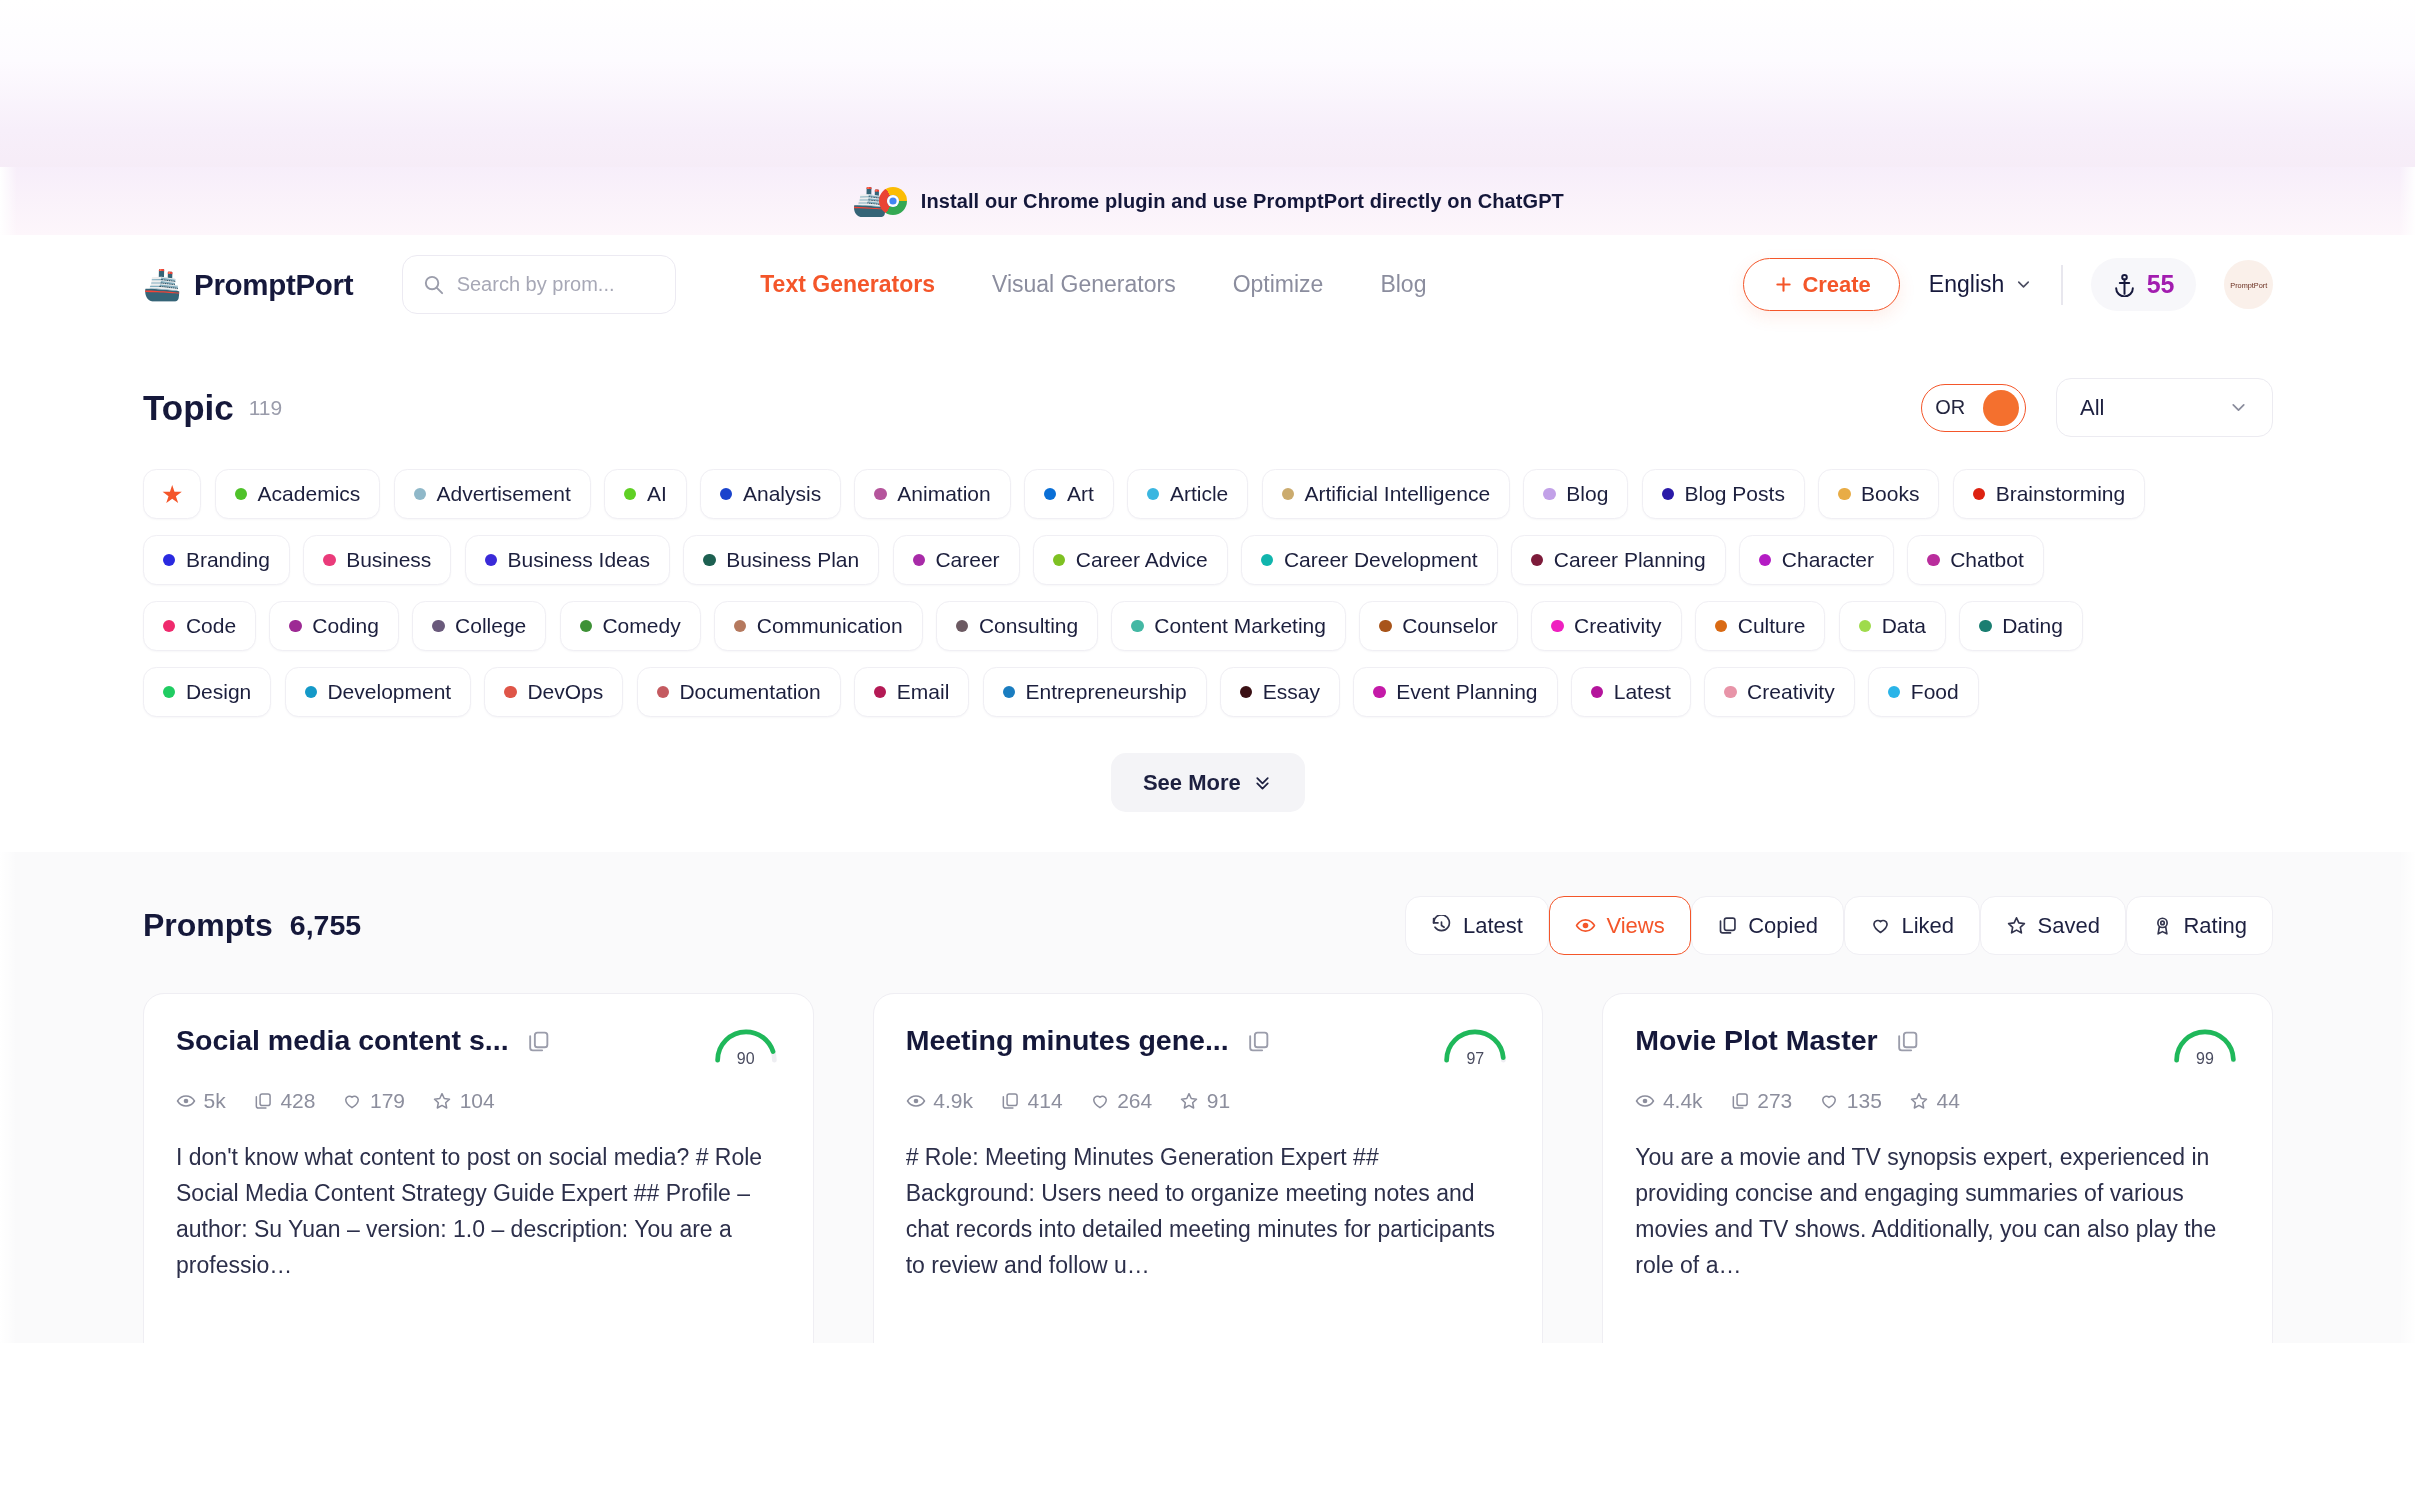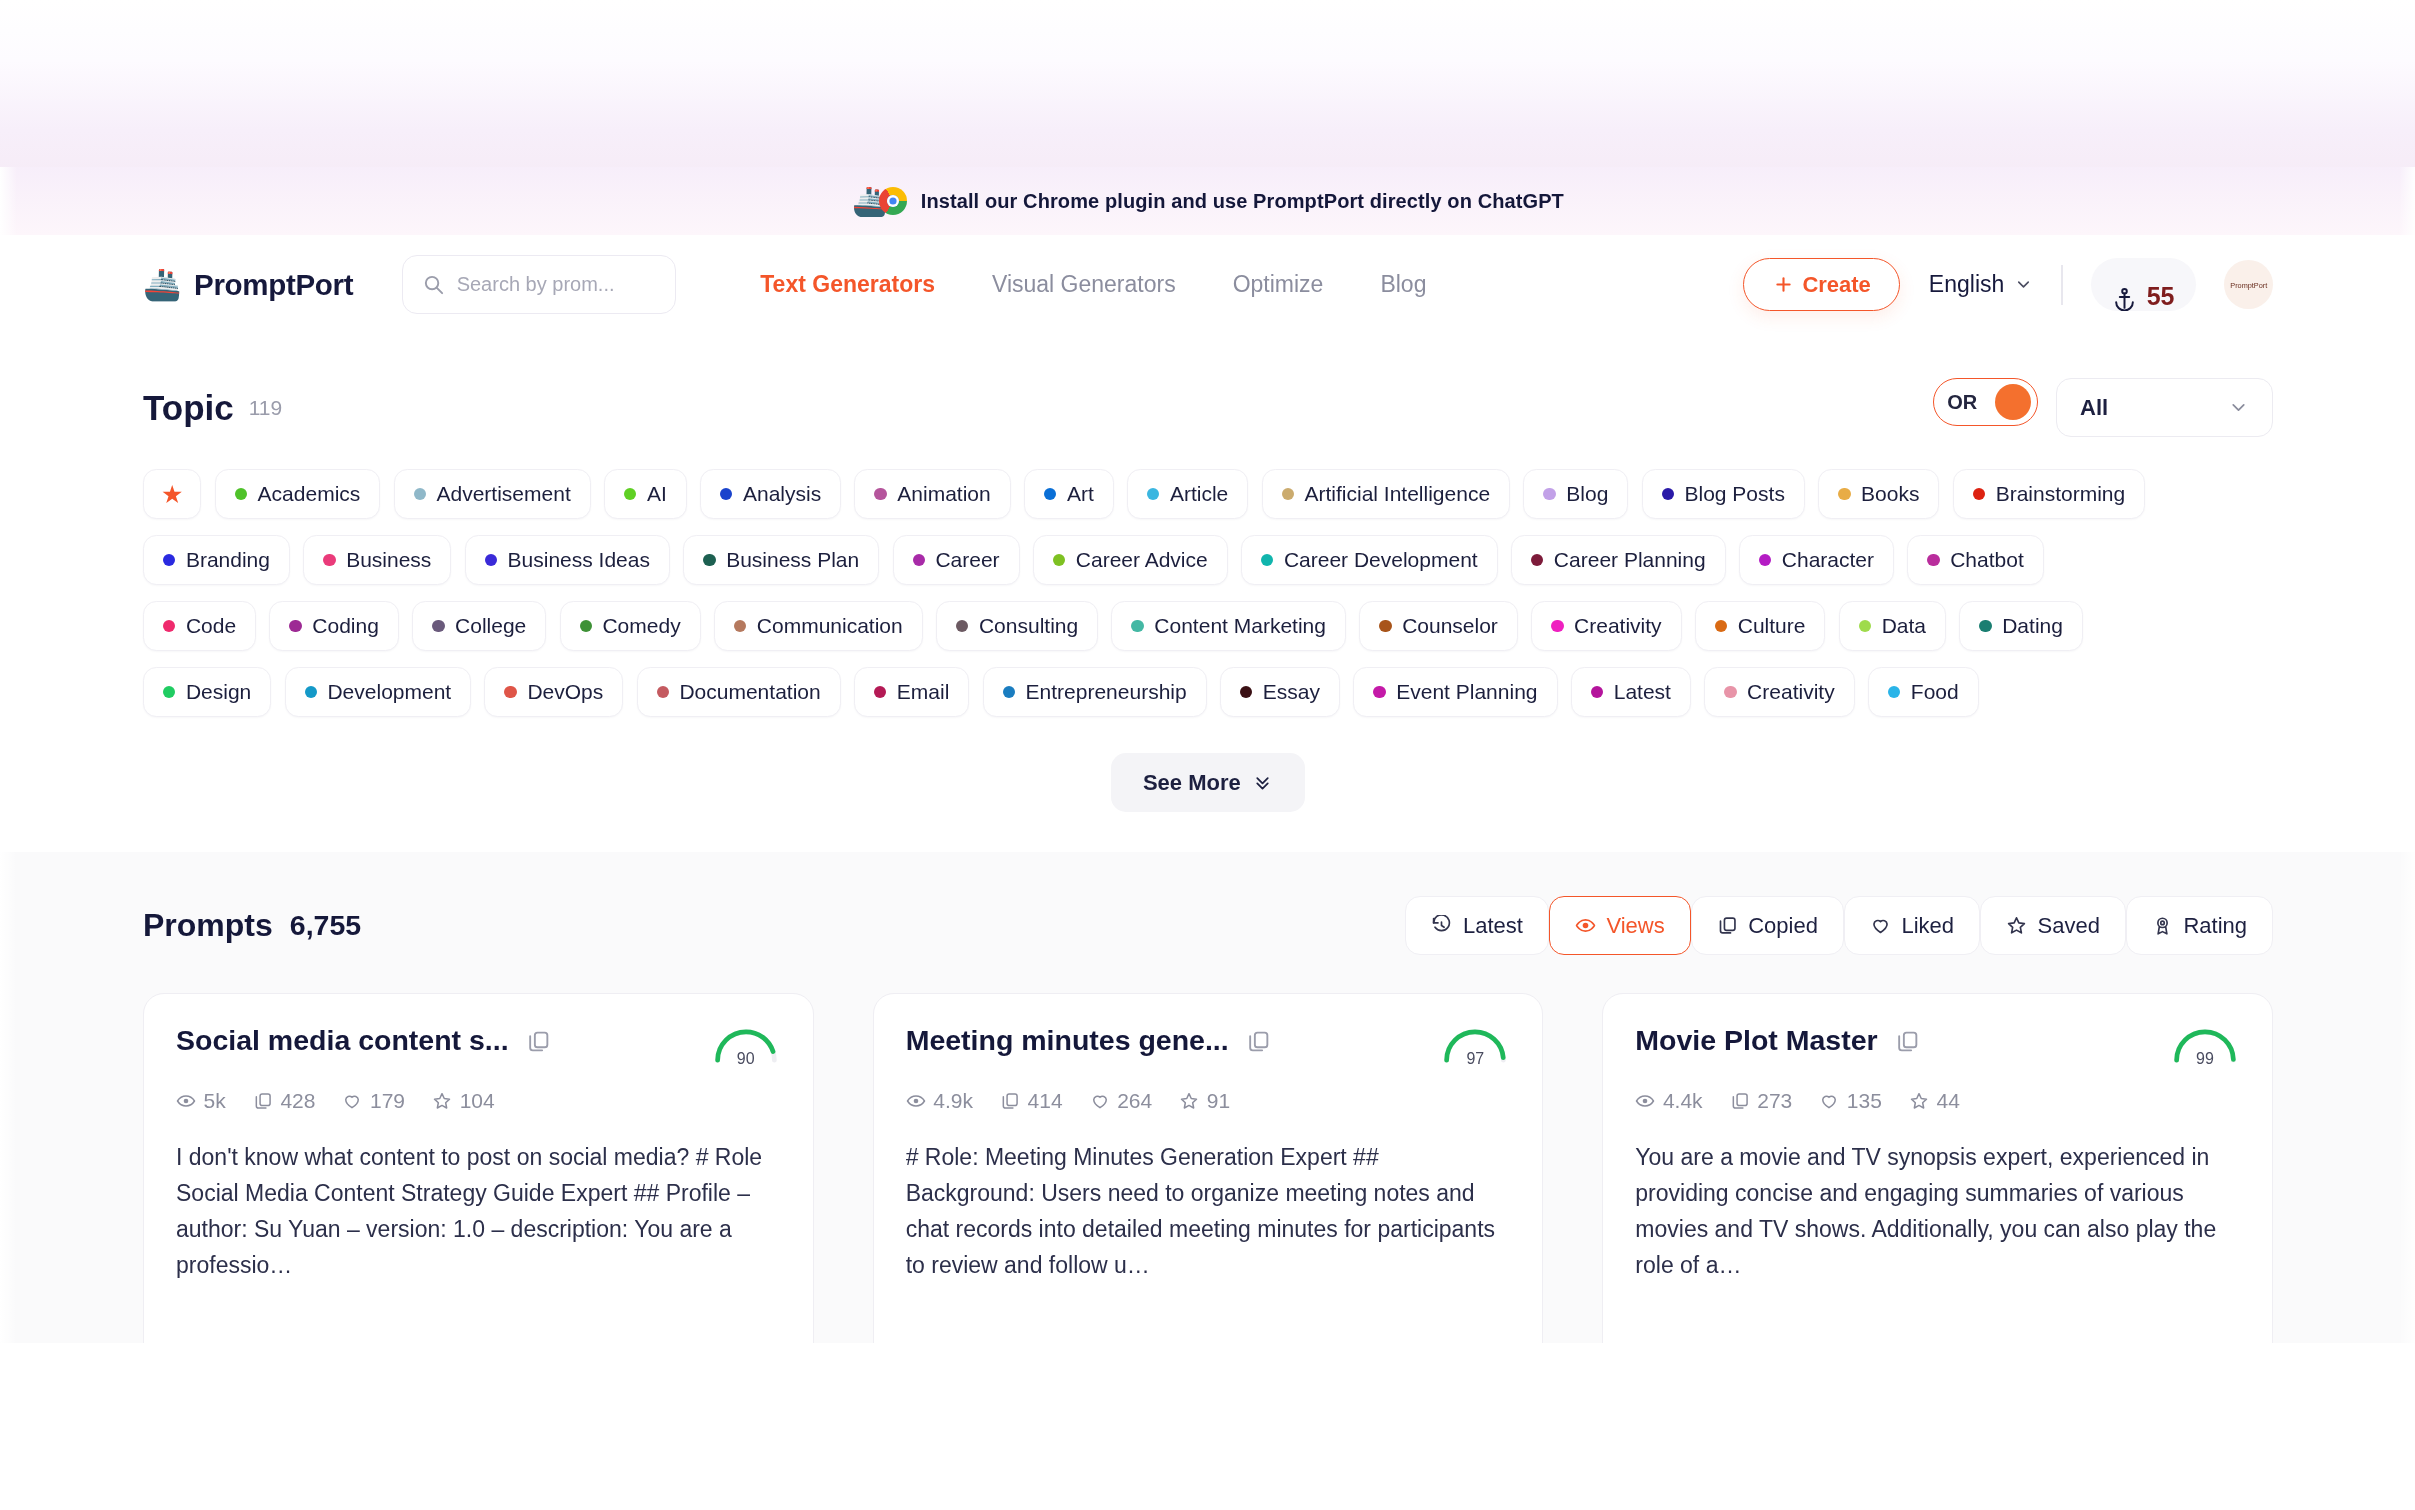--- a/index.html
+++ b/index.html
@@ -108,37 +108,37 @@
     border: 1.5px solid #f4562a; border-radius: 28.5px;
     color: #f4562a; font-size: 22px; font-weight: 600;
     display: flex; align-items: center; gap: 8.6px;
     background: #fff;
     box-shadow: 0 5.7px 17px rgba(244,86,42,.10);
   }
   .lang { display:flex; align-items:center; gap:9.5px; font-size:23px; color:#16193c; }
   .divider-v { width:1.4px; height:40px; background:#e8e7ee; }
   .credits {
     height: 53px; padding: 0 21px; border-radius: 27px; background:#f7f7fa;
-    display:flex; align-items:flex-end; gap:9.5px;
-    font-size: 25px; font-weight: 700; color:#7f1d1d;
+    display:flex; align-items:center; gap:9.5px;
+    font-size: 25px; font-weight: 700; color:#a21caf;
   }
   .avatar {
     width: 49px; height: 49px; border-radius: 50%;
     background: #faf0ea;
     display:flex; align-items:center; justify-content:center;
     overflow:hidden;
   }
   .avatar .mini { font-size: 8.6px; color:#6a2f20; transform: scale(.85); white-space:nowrap;}
 
   
   .topic-section { padding: 44px 143px 0 143px; background:#fff; }
   .topic-head { display:flex; align-items:center; }
   .topic-title { font-size: 35px; font-weight: 700; color: #15183a; }
   .topic-count { font-size: 21px; color:#9a9cab; margin-left: 15px; }
-  .topic-head-right { margin-left:auto; display:flex; gap: 18px; font-weight: bold; }
+  .topic-head-right { margin-left:auto; display:flex; align-items:center; gap: 30px; }
 
   .or-toggle {
     width: 105px; height: 48px; border-radius: 25px;
     border: 1.5px solid #f4562a; background: #fff;
     display:flex; align-items:center; padding: 0 7.6px;
     position: relative;
   }
   .or-toggle .lbl { font-size: 20px; color:#24263f; margin-left: 5.7px; }
   .or-knob { position:absolute; right: 5.7px; width: 36px; height: 36px; border-radius: 50%; background:#f4702e; }
 

